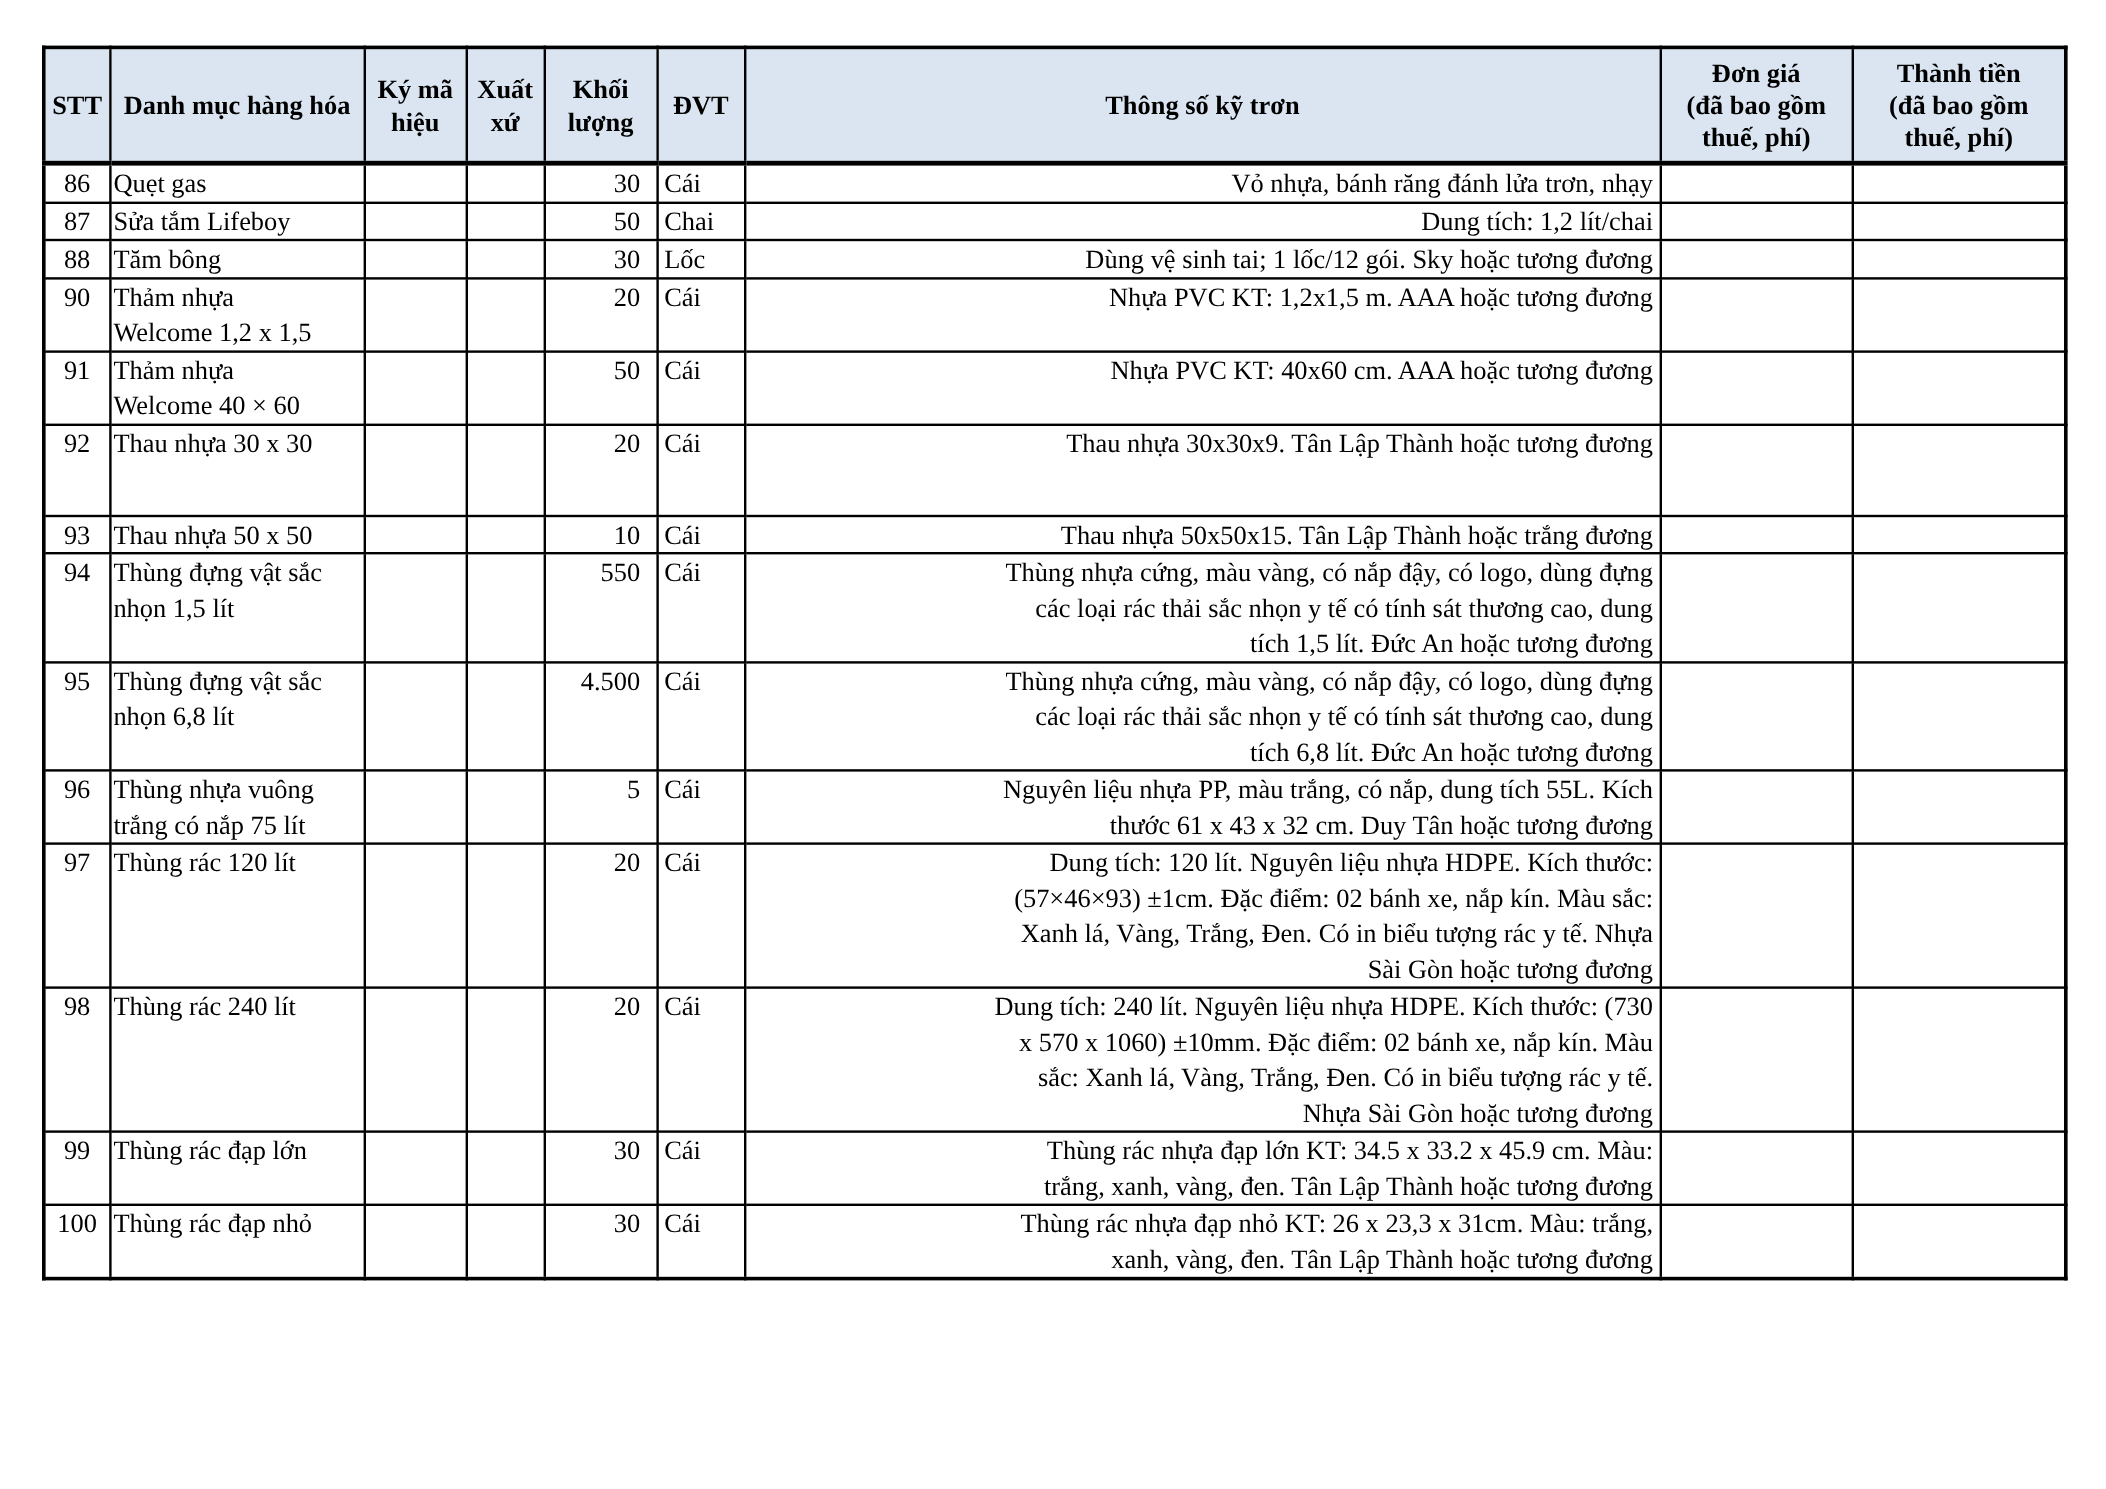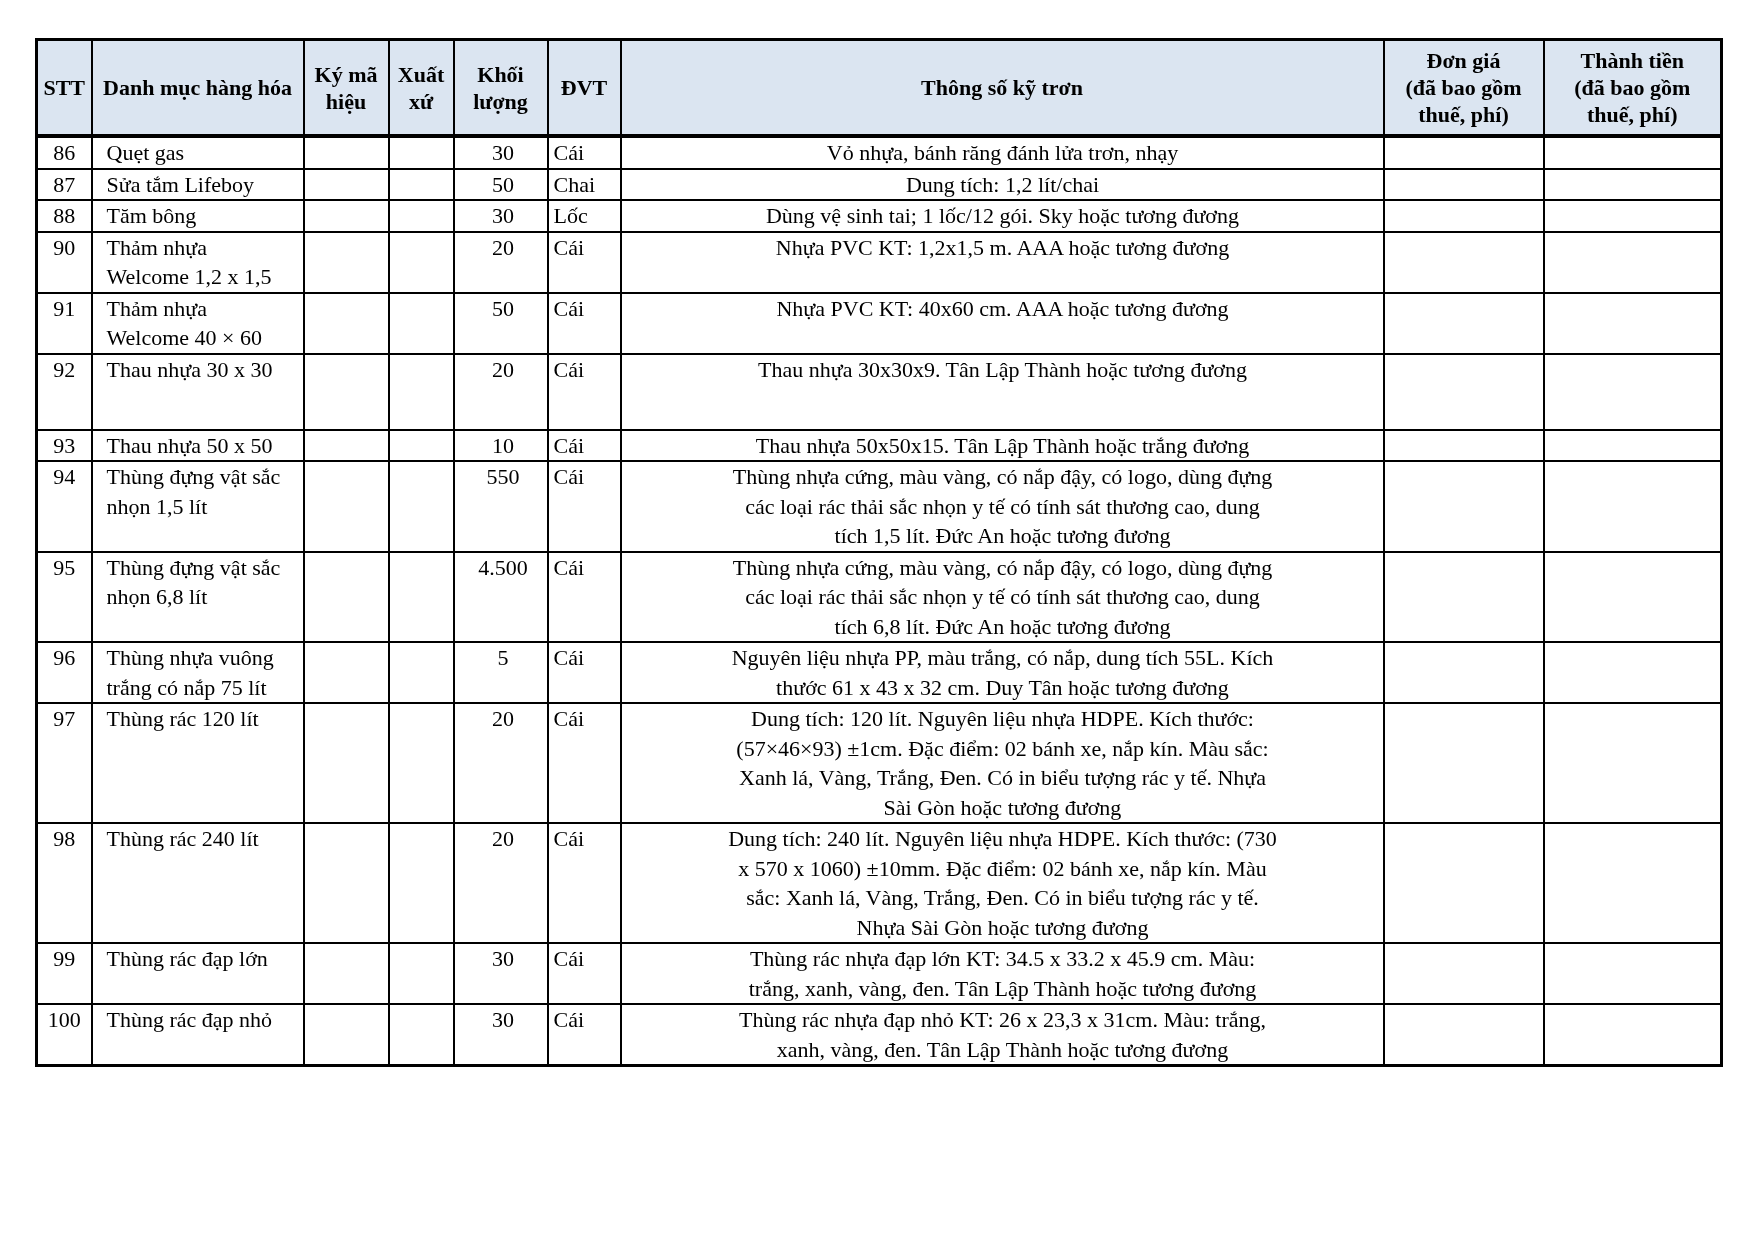--- a/index.html
+++ b/index.html
@@ -39,24 +39,24 @@
     border-bottom: 4px solid #000;
   }
   tbody td {
     font-size: 22px;
     line-height: 29.5px;
     vertical-align: top;
     padding: 0 5px;
     background: #ffffff;
   }
   td.col-stt   { text-align: center; }
-  td.col-name  { text-align: left; padding-left: 14px; }
-  td.col-qty   { text-align: center; padding-right: 0; }
+  td.col-name  { text-align: left; padding-left: 2px; }
+  td.col-qty   { text-align: right; padding-right: 13px; }
   td.col-unit  { text-align: left; }
-  td.col-spec  { text-align: center; padding-left: 6px; }
+  td.col-spec  { text-align: right; padding-left: 6px; }
   
   tbody tr:nth-child(6) { height: 76px; }
 </style>
 </head>
 <body>
 
 <div class="page">
   <table class="items">
     <colgroup>
       <col style="width:55px">

